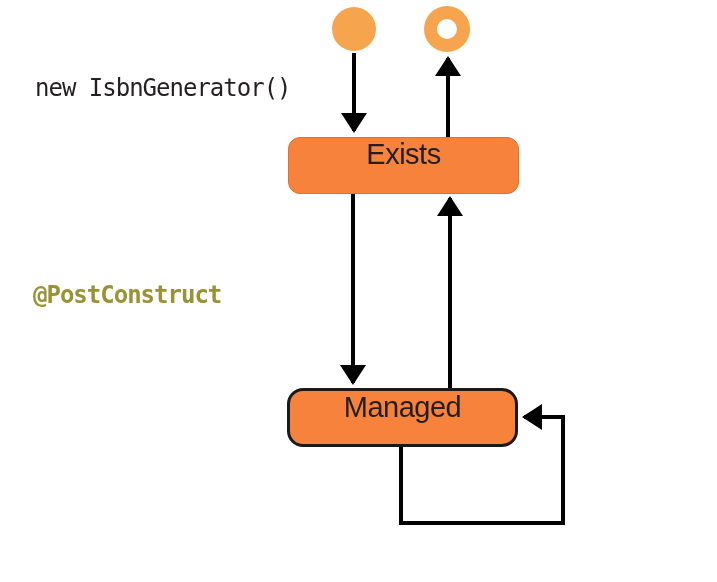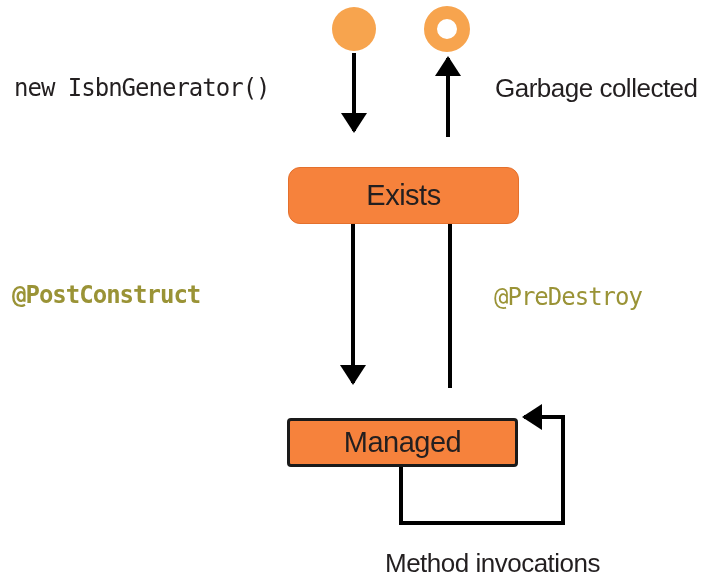--- a/index.html
+++ b/index.html
@@ -23,42 +23,41 @@
     height: 582px;
   }
   .arrows-layer .edge {
     stroke: var(--arrow-black, #000000);
     stroke-width: 4;
     fill: none;
   }
   .state-box {
     position: absolute;
     display: flex;
-    align-items: center;
+    align-items: flex-start;
     justify-content: center;
     background: var(--state-fill, #f6823c);
     color: var(--text-dark, #231f20);
     font-size: 29px;
     letter-spacing: -0.5px;
-    margin-top: 30px;
   }
   .state-exists {
     left: 288px;
     top: 137px;
     width: 229px;
     height: 55px;
     border-radius: 12px;
     border: 1px solid var(--state-border, #e4702c);
   }
   .state-managed {
     left: 287px;
     top: 388px;
     width: 231px;
-    height: 49px;
-    border-radius: 4px;
+    height: 59px;
+    border-radius: 16px;
     border: 3px solid var(--managed-border, #1a1a1a);
     box-sizing: border-box;
   }
   .initial-state {
     position: absolute;
     left: 332px;
     top: 7px;
     width: 44px;
     height: 44px;
     border-radius: 50%;
@@ -74,20 +73,21 @@
     border: 13px solid var(--circle-fill, #f7a44e);
     background: #ffffff;
     box-sizing: border-box;
   }
   .note {
     position: absolute;
     white-space: nowrap;
     color: var(--text-dark, #231f20);
     font-size: 26px;
     letter-spacing: -0.5px;
+    margin-left: 21px;
   }
   .note.mono {
     font-family: "DejaVu Sans Mono", "Liberation Mono", monospace;
     font-size: 24px;
     letter-spacing: -1px;
   }
   .note.olive {
     color: var(--code-olive, #9a9336);
   }
   .note-constructor   { left: 14px;  top: 74px; }
@@ -121,22 +121,19 @@
   <div class="state-box state-exists">
     <span>Exists</span>
   </div>
 
   <div class="state-box state-managed">
     <span>Managed</span>
   </div>
 
   <div class="note mono note-constructor">new IsbnGenerator()</div>
 
-  <div class="note note-gc">Garbage collected</div>
 
 
   <div class="note mono olive note-postconstruct">@PostConstruct</div>
 
-  <div class="note mono olive note-predestroy">@PreDestroy</div>
 
-  <div class="note note-invocations">Method invocations</div>
 
 </div>
 
 </body></html>

